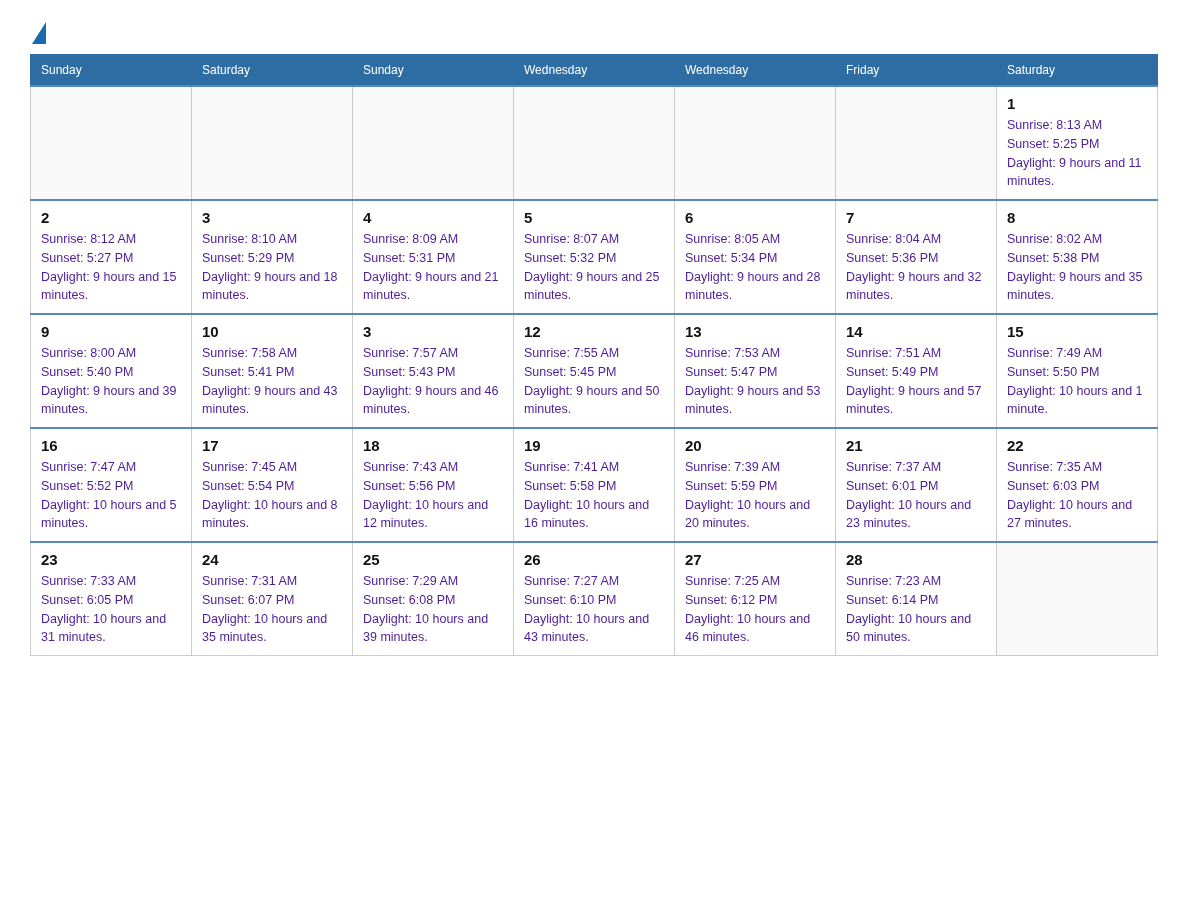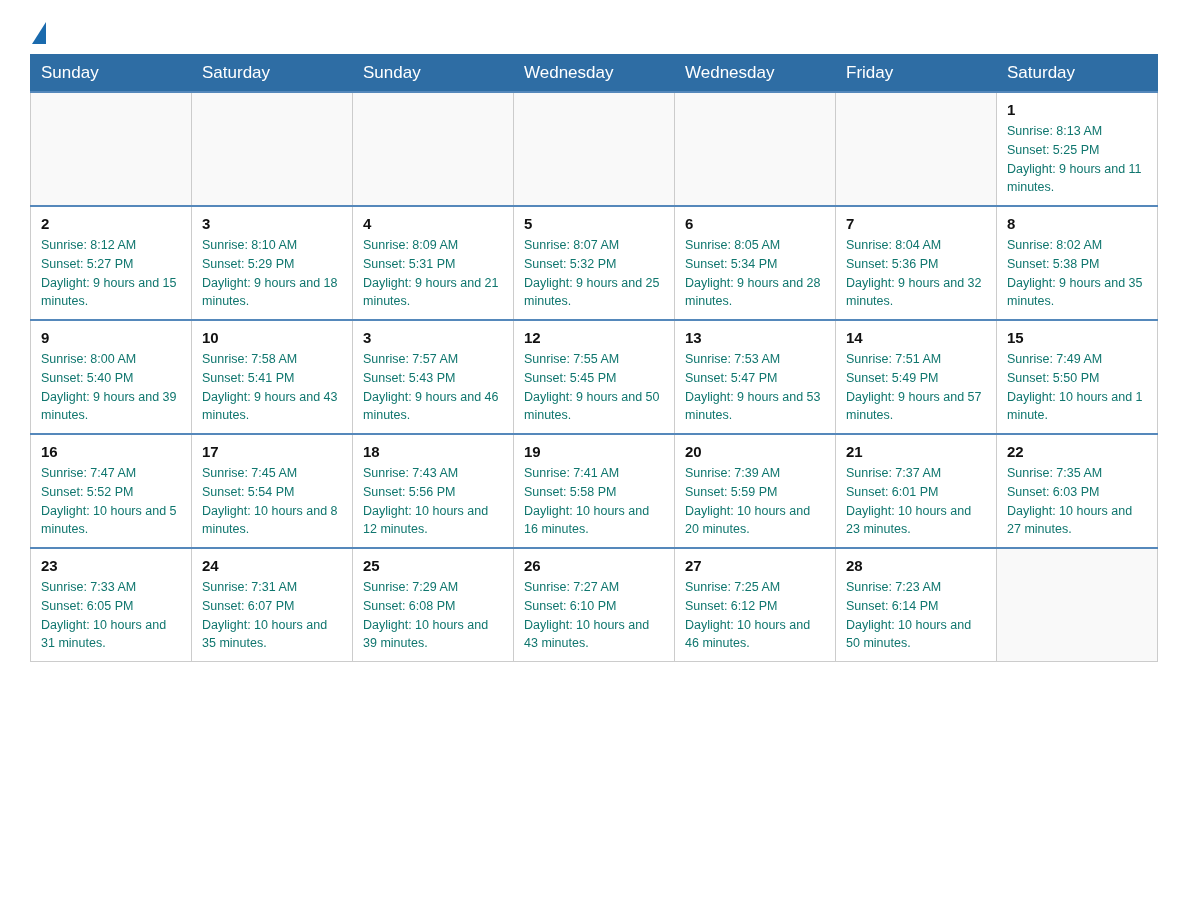--- a/index.html
+++ b/index.html
@@ -50,21 +50,21 @@
       margin-top: 4px;
     }
     .calendar {
       width: 100%;
       border-collapse: collapse;
       margin-top: 10px;
     }
     .calendar th {
       background-color: #2e6da4;
       color: #fff;
-      font-size: 17px;
+      font-size: 12px;
       font-weight: normal;
       padding: 8px 10px;
       text-align: left;
       border: 1px solid #2e6da4;
     }
     .calendar td {
       vertical-align: top;
       padding: 8px 10px;
       border: 1px solid #ccc;
       width: 14.28%;
@@ -74,21 +74,21 @@
     }
     .day-number {
       font-size: 15px;
       font-weight: bold;
       color: #111;
       display: block;
       margin-bottom: 4px;
     }
     .day-info {
       font-size: 12.5px;
-      color: #0f766e;
+      color: #4c1d95;
       line-height: 1.5;
     }
     .empty-cell {
       background: #f9f9f9;
     }
     tr.week-row td {
       border-top: 2px solid #5588bb;
     }
     .logo-wrapper {
       display: flex;

